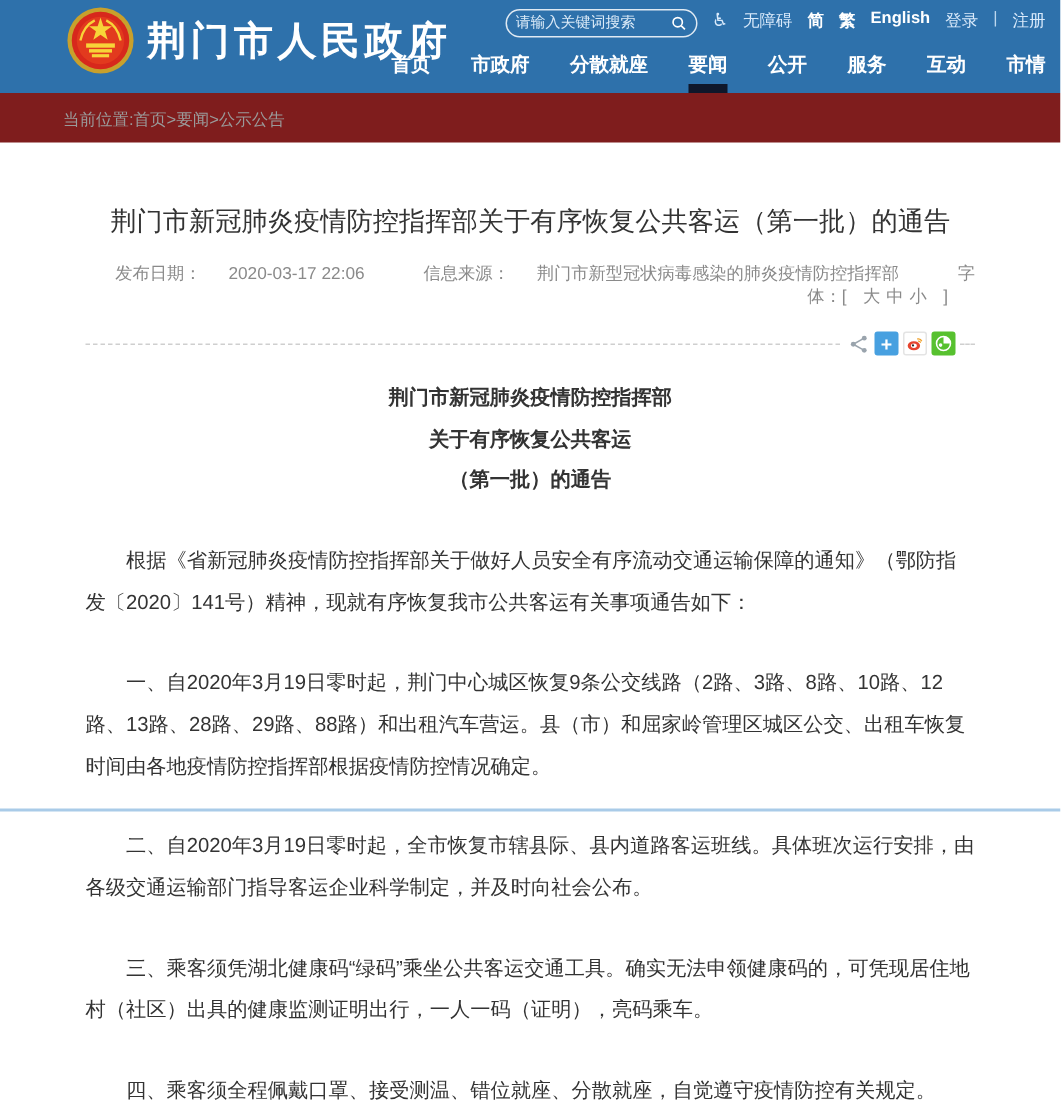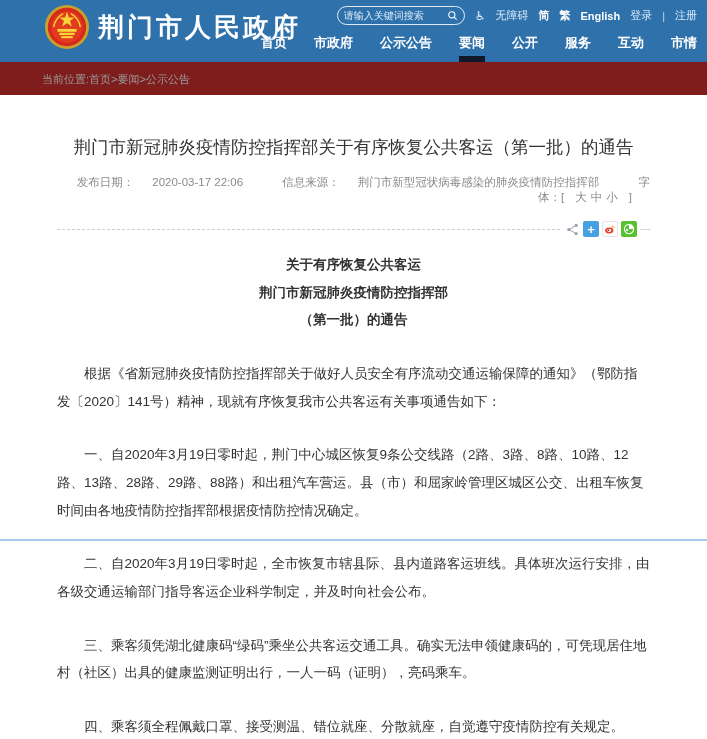--- a/index.html
+++ b/index.html
@@ -7,21 +7,21 @@
     font-family:"Liberation Sans","DejaVu Sans",sans-serif; }
 
   
   .header { position:relative; height:62px; background:#2e71ab; color:#fff; }
   .logo { position:absolute; left:44px; top:4px; display:flex; align-items:center; }
   .logo svg { width:46px; height:46px; }
   .logo-text { margin-left:8px; }
   .site-title { font-size:26px; font-weight:bold; letter-spacing:3px; line-height:1.1; }
   .site-sub { font-size:10px; color:#e8f1fa; letter-spacing:.4px; margin-top:1px; }
 
-  .top-right { position:absolute; right:10px; top:6px; display:flex; align-items:center; gap:10px; font-size:11px; }
+  .top-right { position:absolute; right:10px; top:6px; display:flex; align-items:flex-start; gap:10px; font-size:11px; }
   .search-pill { display:flex; align-items:center; width:128px; height:19px;
     border:1px solid rgba(255,255,255,.85); border-radius:10px; padding:0 6px; }
   .search-pill input { flex:1; background:transparent; border:none; outline:none;
     color:#fff; font-size:10px; width:90px; font-family:inherit; }
   .search-pill input::placeholder { color:#dcebf8; }
   .search-pill svg { width:11px; height:11px; flex:0 0 auto; }
   .quick { color:#d9eafb; cursor:pointer; }
   .quick.bold { color:#fff; font-weight:bold; }
   .divider { color:#bcd7ee; }
   .wheel { font-size:12px; color:#d9eafb; }
@@ -97,21 +97,21 @@
       <span class="quick bold">繁</span>
       <span class="quick bold">English</span>
       <span class="quick">登录</span>
       <span class="divider">|</span>
       <span class="quick">注册</span>
     </div>
 
     <div class="nav">
       <div class="nav-item">首页</div>
       <div class="nav-item">市政府</div>
-      <div class="nav-item">公示公告</div>
+      <div class="nav-item">分散就座</div>
       <div class="nav-item active">要闻</div>
       <div class="nav-item">公开</div>
       <div class="nav-item">服务</div>
       <div class="nav-item">互动</div>
       <div class="nav-item">市情</div>
     </div>
   </div>
 
   <div class="crumb">当前位置:首页&gt;要闻&gt;公示公告</div>
 
@@ -151,22 +151,22 @@
               <circle cx="8" cy="8" r="6.2" fill="none" stroke="#fff" stroke-width="1.4"></circle>
               <path d="M8 1.8 A6.2 6.2 0 0 1 14.2 8 L8 8 Z" fill="#fff"></path>
               <circle cx="5.4" cy="9.4" r="1.6" fill="#fff"></circle>
             </svg>
         </div>
       </div>
       <div class="dash tail"></div>
     </div>
 
     <div class="body-text">
+      <p class="center-line">荆门市新冠肺炎疫情防控指挥部</p>
       <p class="center-line">关于有序恢复公共客运</p>
-      <p class="center-line">荆门市新冠肺炎疫情防控指挥部</p>
       <p class="center-line">（第一批）的通告</p>
 
       <p class="para">根据《省新冠肺炎疫情防控指挥部关于做好人员安全有序流动交通运输保障的通知》（鄂防指发〔2020〕141号）精神，现就有序恢复我市公共客运有关事项通告如下：</p>
       <p class="para">一、自2020年3月19日零时起，荆门中心城区恢复9条公交线路（2路、3路、8路、10路、12路、13路、28路、29路、88路）和出租汽车营运。县（市）和屈家岭管理区城区公交、出租车恢复时间由各地疫情防控指挥部根据疫情防控情况确定。</p>
       <p class="para">二、自2020年3月19日零时起，全市恢复市辖县际、县内道路客运班线。具体班次运行安排，由各级交通运输部门指导客运企业科学制定，并及时向社会公布。</p>
       <p class="para">三、乘客须凭湖北健康码“绿码”乘坐公共客运交通工具。确实无法申领健康码的，可凭现居住地村（社区）出具的健康监测证明出行，一人一码（证明），亮码乘车。</p>
       <p class="para">四、乘客须全程佩戴口罩、接受测温、错位就座、分散就座，自觉遵守疫情防控有关规定。</p>
 
     </div>
   </div>

